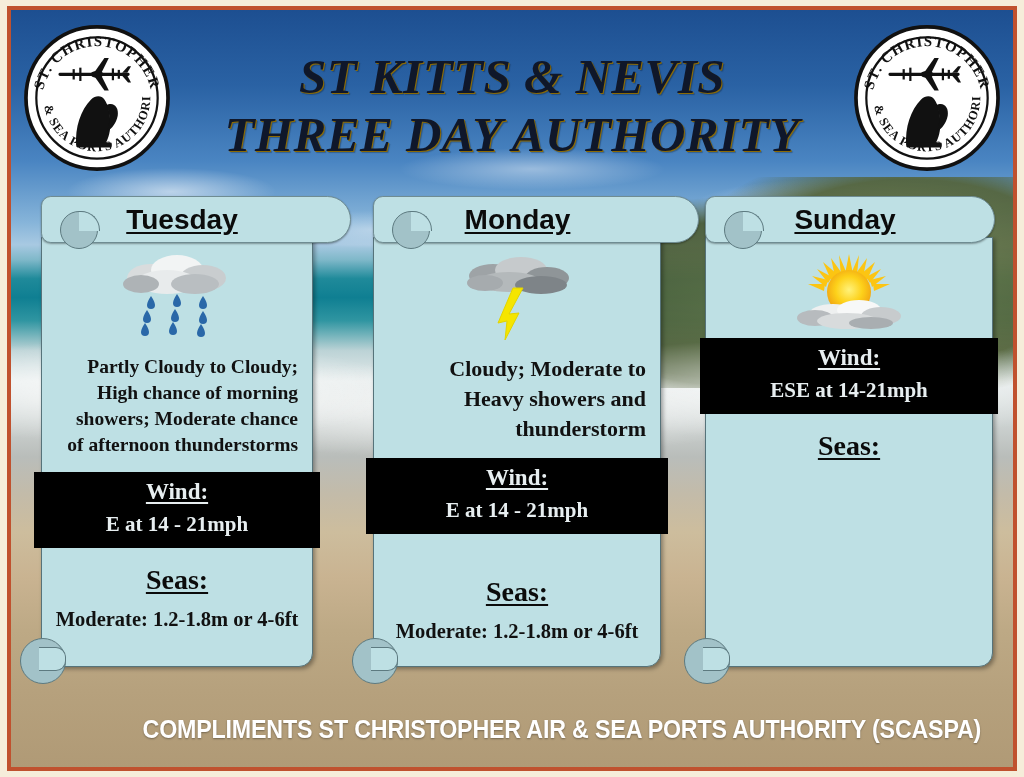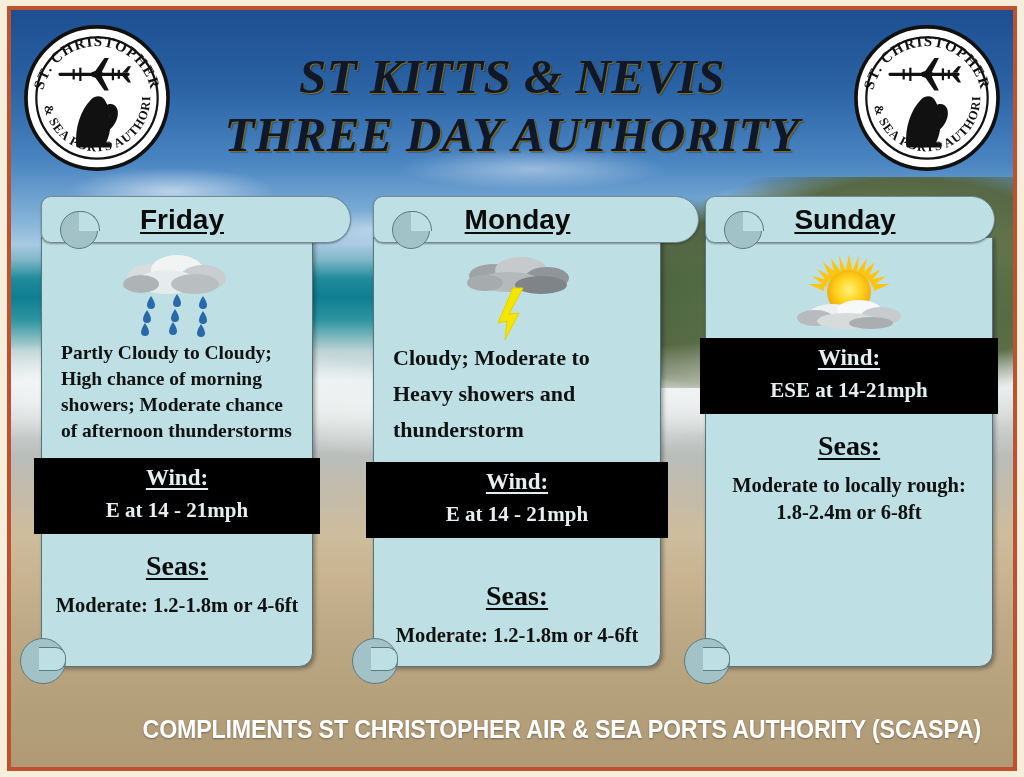--- a/index.html
+++ b/index.html
@@ -212,30 +212,31 @@
   }
 
   .icon-wrap {
     text-align: center;
     padding-top: 14px;
     height: 96px;
   }
 
   .desc {
     padding: 6px 14px 4px 19px;
-    text-align: left;
+    text-align: right;
     font-family: "Liberation Serif", "DejaVu Serif", serif;
     font-weight: bold;
     font-size: 19.5px;
     line-height: 26px;
     color: #111;
+    margin-top: 14px;
   }
   .card.c1 .desc, .card.c2 .desc {
     font-size: 22px;
-    line-height: 36px;
+    line-height: 30px;
   }
 
   
   .wind-band {
     background: #000;
     color: #e7eef0;
     text-align: center;
     padding: 7px 4px 11px 4px;
     font-family: "Liberation Serif", "DejaVu Serif", serif;
   }
@@ -386,21 +387,21 @@
           </g>
         </svg>
       </div>
     </div>
 
     <div id="cards">
 
       <div class="card c0">
         <div class="card-tab">
           <div class="curl tab-curl"></div>
-          <span class="day">Friday</span>
+          <span class="day">Tuesday</span>
         </div>
 
         <div class="card-body">
           <div class="curl body-curl"></div>
 
           <div class="icon-wrap">
             <svg width="132" height="92" viewBox="0 0 132 92" aria-hidden="true">
               <g>
                 <ellipse cx="40" cy="26" rx="24" ry="14" fill="#d9dcdd"></ellipse>
                 <ellipse cx="66" cy="18" rx="26" ry="15" fill="#f2f4f4"></ellipse>
@@ -522,21 +523,20 @@
           </div>
 
 
           <div class="wind-band">
             <span class="wind-label">Wind:</span>
             <span class="wind-value">ESE at 14-21mph</span>
           </div>
 
           <div class="seas">
             <span class="seas-label">Seas:</span>
-            <span class="seas-value">Moderate to locally rough: 1.8-2.4m or 6-8ft</span>
           </div>
         </div>
       </div>
     </div>
 
     <div id="footer">
       <span id="footer-text">COMPLIMENTS ST CHRISTOPHER AIR &amp; SEA PORTS AUTHORITY (SCASPA)</span>
     </div>
 
   </div>

